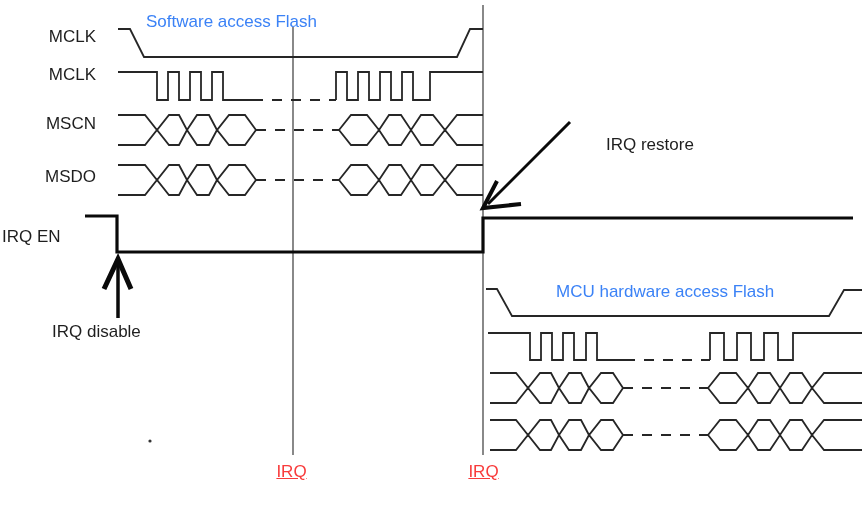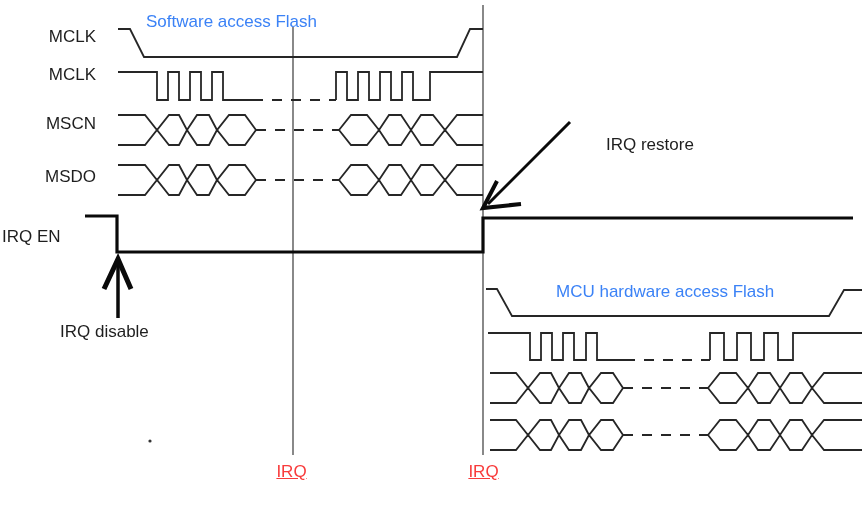--- a/index.html
+++ b/index.html
@@ -86,21 +86,21 @@
   <div class="label sig" style="top:27px">MCLK</div>
   <div class="label sig" style="top:65px">MCLK</div>
   <div class="label sig" style="top:114px">MSCN</div>
   <div class="label sig" style="top:167px">MSDO</div>
   <div class="label" style="left:2px;top:227px">IRQ EN</div>
 
   <div class="label green" style="left:146px;top:3px">Software access Flash</div>
   <div class="label green" style="left:556px;top:273px">MCU hardware access Flash</div>
 
   <div class="label" style="left:606px;top:135px">IRQ restore</div>
-  <div class="label" style="left:60px;top:322px">IRQ disable</div>
+  <div class="label" style="left:52px;top:322px">IRQ disable</div>
 
   <div class="label red" style="left:244px;top:462px;width:95px">
     <span class="ln">IRQ</span>
   </div>
   <div class="label red" style="left:436px;top:462px;width:95px">
     <span class="ln">IRQ</span>
   </div>
 
 </div>
 

